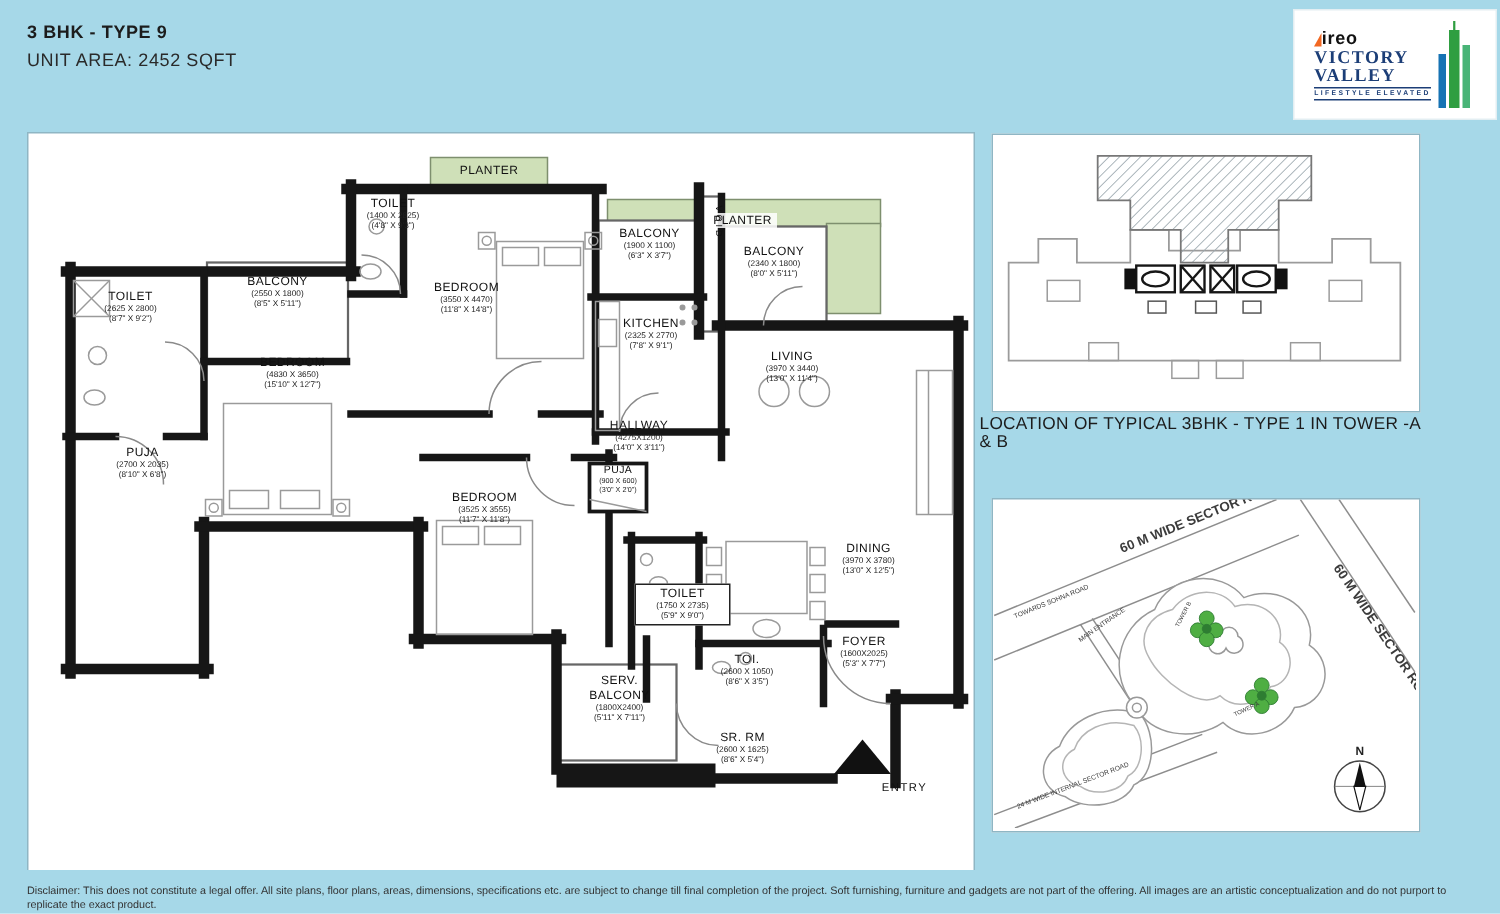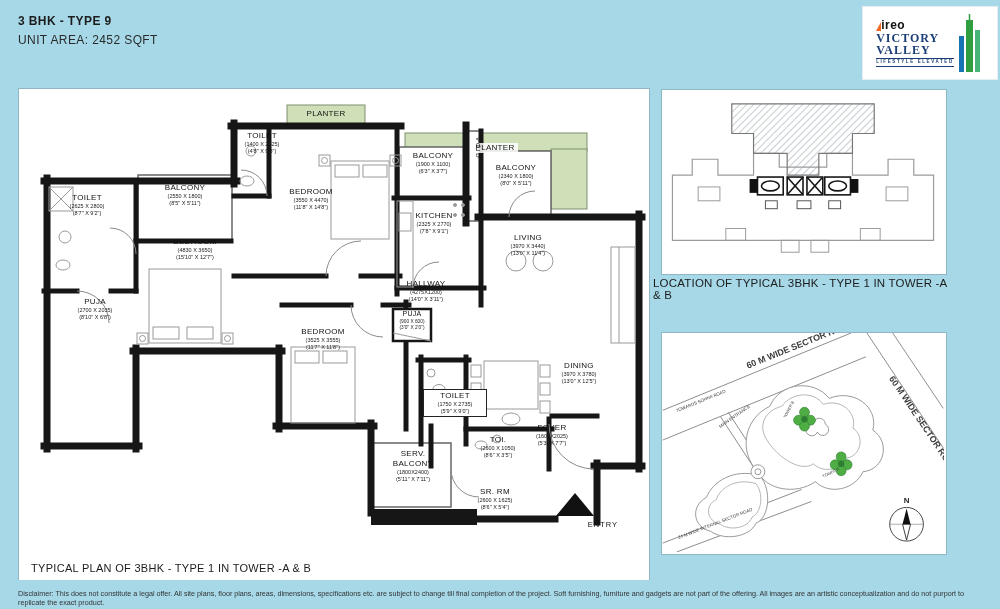--- a/index.html
+++ b/index.html
@@ -281,38 +281,37 @@
   <div class="rlabel boxed" style="left:404px;top:300px;width:62px">
     <div class="nm">TOILET</div>
       <div class="dim">(1750 X 2735)</div>
       <div class="dim">(5'9" X 9'0")</div>
     </div>
   <div class="rlabel" style="left:448px;top:346px;width:62px">
     <div class="nm">TOI.</div>
       <div class="dim">(2600 X 1050)</div>
       <div class="dim">(8'6" X 3'5")</div>
     </div>
-  <div class="rlabel" style="left:504px;top:334px;width:58px">
+  <div class="rlabel" style="left:528px;top:334px;width:58px">
     <div class="nm">FOYER</div>
       <div class="dim">(1600X2025)</div>
       <div class="dim">(5'3" X 7'7")</div>
     </div>
   <div class="rlabel" style="left:360px;top:360px;width:68px">
     <div class="nm">SERV.
 BALCONY</div>
       <div class="dim">(1800X2400)</div>
       <div class="dim">(5'11" X 7'11")</div>
     </div>
   <div class="rlabel" style="left:442px;top:398px;width:68px">
     <div class="nm">SR. RM</div>
       <div class="dim">(2600 X 1625)</div>
       <div class="dim">(8'6" X 5'4")</div>
     </div>
 
-  <div class="abs plan-caption">TYPICAL PLAN OF 3BHK - TYPE 1 IN TOWER -A &amp; B</div>
 </div>
 
 <div class="abs panel loc-panel">
   <svg width="282" height="182" viewBox="0 0 284 184">
     <defs>
       <pattern id="hatch" width="5" height="5" patternTransform="rotate(45)" patternUnits="userSpaceOnUse">
         <line x1="0" y1="0" x2="0" y2="5" stroke="#9aa6ad" stroke-width="1.1"></line>
       </pattern>
     </defs>
 

